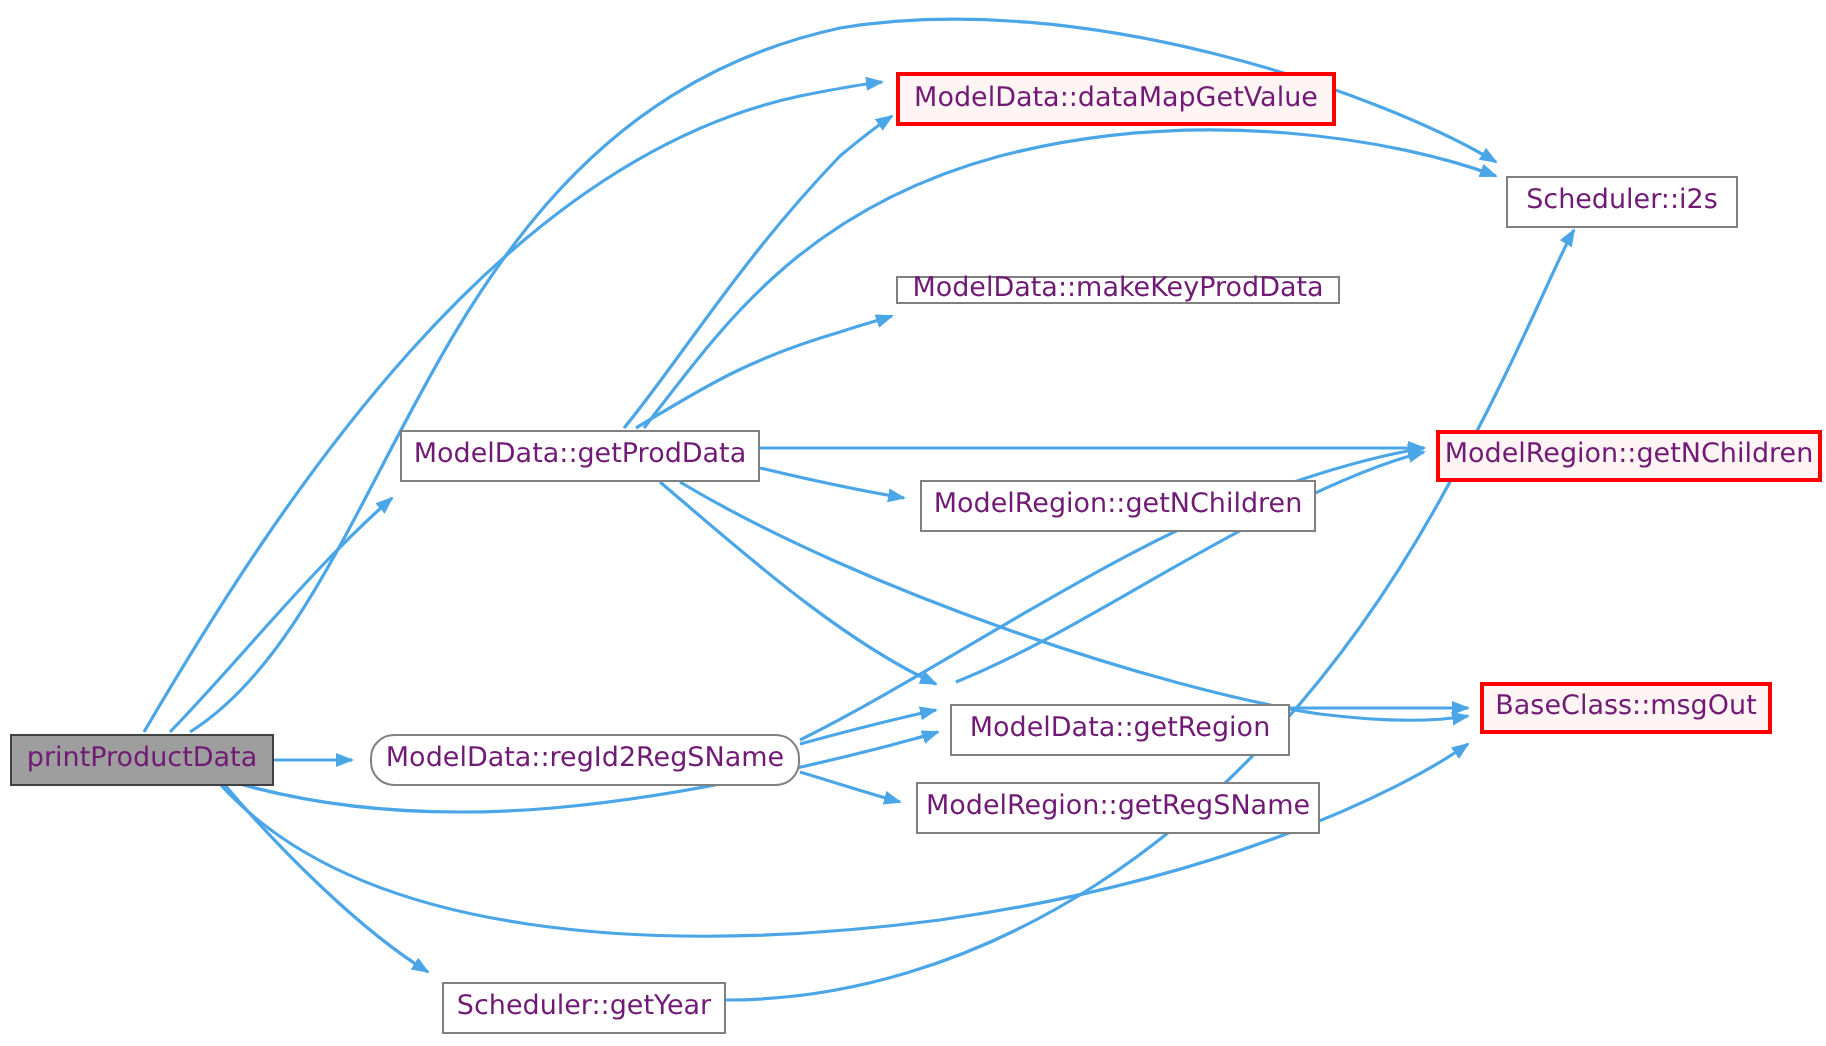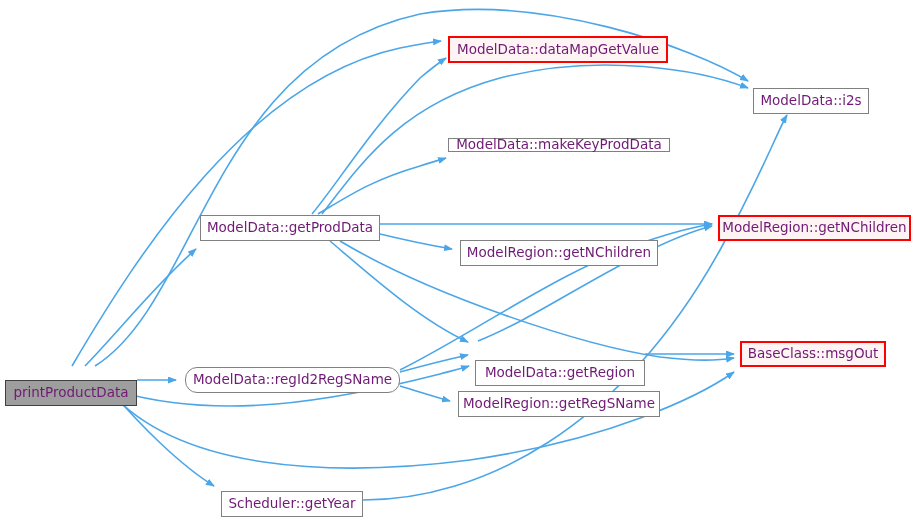--- a/index.html
+++ b/index.html
@@ -40,49 +40,49 @@
         <path d="M 340,241 C 430,295 580,345 660,357 C 700,362 722,360 734,358" fill="none" stroke="#4ba6e8" stroke-width="1.6" marker-end="url(#arrow)"></path>
         <path d="M 400,372 C 422,366 445,360 468,355" fill="none" stroke="#4ba6e8" stroke-width="1.6" marker-end="url(#arrow)"></path>
         <path d="M 400,386 C 420,392 435,397 450,401" fill="none" stroke="#4ba6e8" stroke-width="1.6" marker-end="url(#arrow)"></path>
         <path d="M 400,370 C 480,330 560,270 650,240 C 680,230 700,226 712,224" fill="none" stroke="#4ba6e8" stroke-width="1.6" marker-end="url(#arrow)"></path>
         <path d="M 645,354 L 734,354" fill="none" stroke="#4ba6e8" stroke-width="1.6" marker-end="url(#arrow)"></path>
         <path d="M 478,341 C 530,320 580,285 640,255 C 672,239 696,230 712,226" fill="none" stroke="#4ba6e8" stroke-width="1.6" marker-end="url(#arrow)"></path>
         <path d="M 363,500 C 480,500 620,430 720,250 C 760,178 778,130 787,115" fill="none" stroke="#4ba6e8" stroke-width="1.6" marker-end="url(#arrow)"></path>
       </g>
   </svg>
   <div id="node-layer">
-      <div class="node cur" style="left: 5px; top: 380px; width: 132px; height: 26px;">
+      <div class="node cur" style="left: 5px; top: 367px; width: 132px; height: 26px;">
         <span>printProductData</span>
       </div>
       <div class="node" style="left: 200px; top: 215px; width: 180px; height: 26px;">
         <span>ModelData::getProdData</span>
       </div>
       <div class="node" style="left: 185px; top: 367px; width: 215px; height: 26px; border-radius: 12px;">
         <span>ModelData::regId2RegSName</span>
       </div>
       <div class="node" style="left: 221px; top: 491px; width: 142px; height: 26px;">
         <span>Scheduler::getYear</span>
       </div>
       <div class="node red" style="left: 448px; top: 36px; width: 220px; height: 27px;">
         <span>ModelData::dataMapGetValue</span>
       </div>
       <div class="node" style="left: 448px; top: 138px; width: 222px; height: 14px;">
         <span>ModelData::makeKeyProdData</span>
       </div>
       <div class="node" style="left: 460px; top: 240px; width: 198px; height: 26px;">
         <span>ModelRegion::getNChildren</span>
       </div>
-      <div class="node" style="left: 475px; top: 360px; width: 170px; height: 26px;">
+      <div class="node" style="left: 475px; top: 352px; width: 170px; height: 26px;">
         <span>ModelData::getRegion</span>
       </div>
       <div class="node" style="left: 458px; top: 391px; width: 202px; height: 26px;">
         <span>ModelRegion::getRegSName</span>
       </div>
       <div class="node" style="left: 753px; top: 88px; width: 116px; height: 26px;">
-        <span>ModelData::i2s</span>
+        <span>Scheduler::i2s</span>
       </div>
       <div class="node red" style="left: 718px; top: 215px; width: 193px; height: 26px;">
         <span>ModelRegion::getNChildren</span>
       </div>
       <div class="node red" style="left: 740px; top: 341px; width: 146px; height: 26px;">
         <span>BaseClass::msgOut</span>
       </div>
     </div>
 </div>
 

